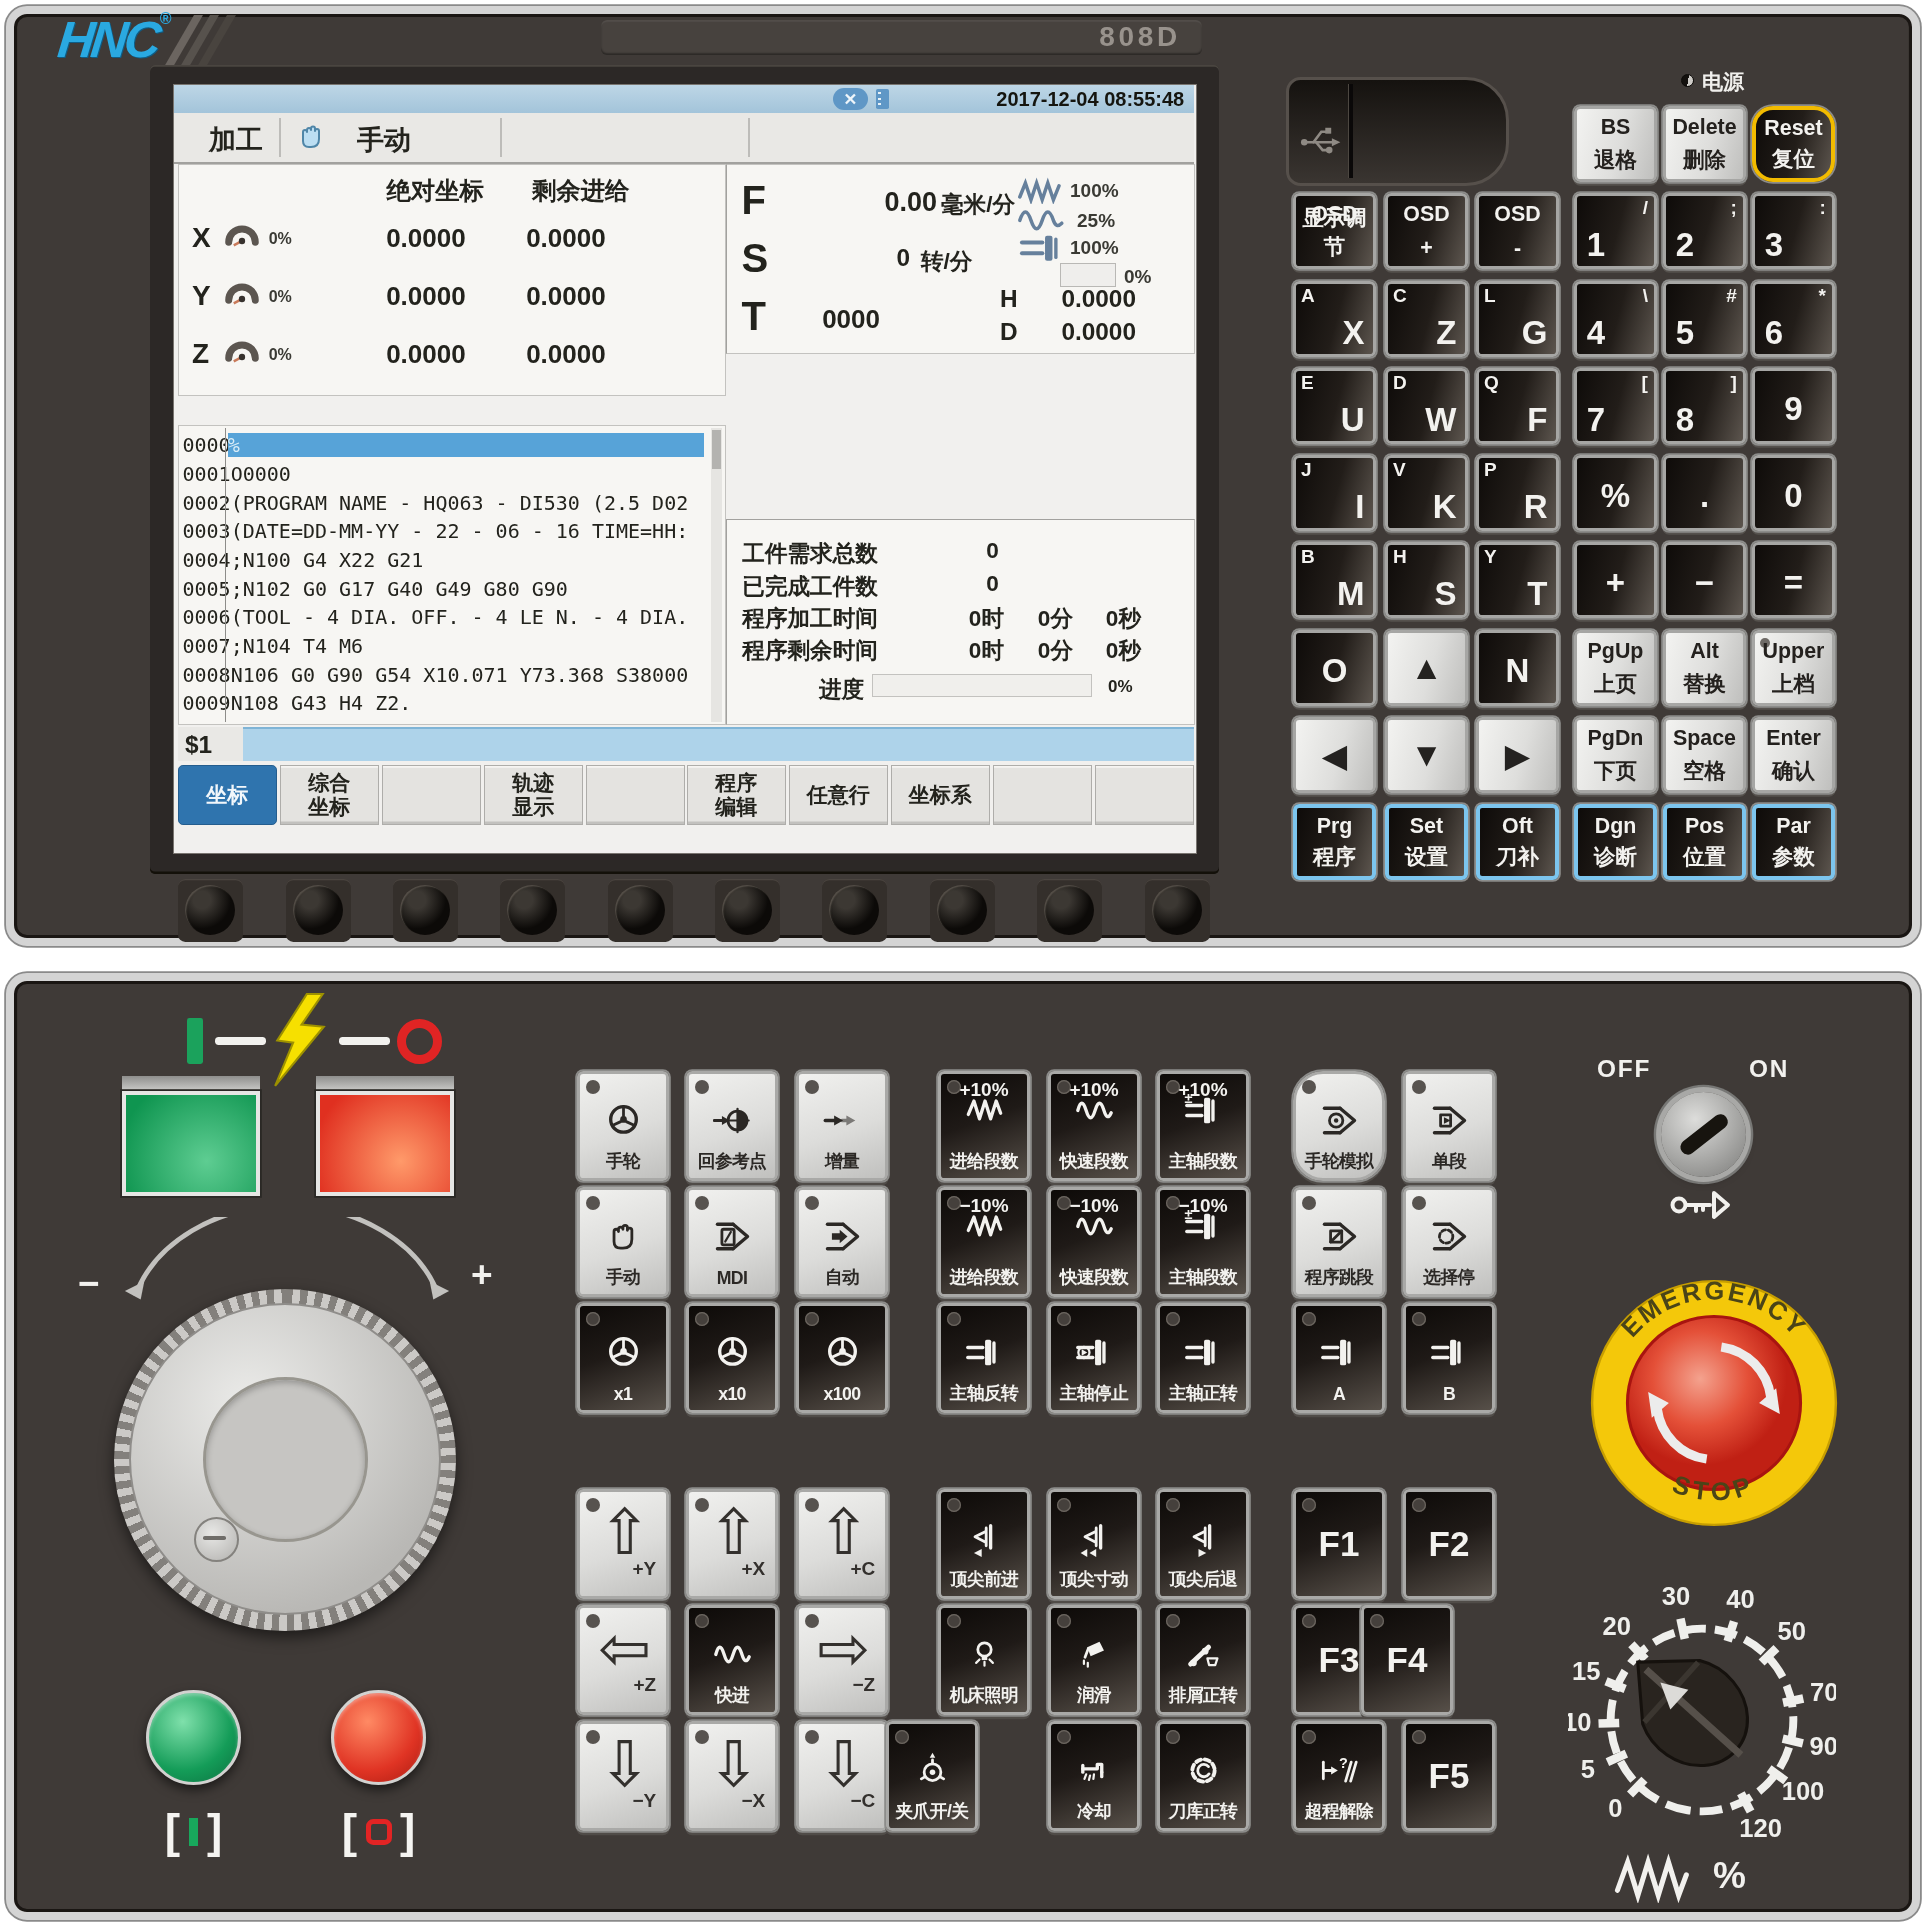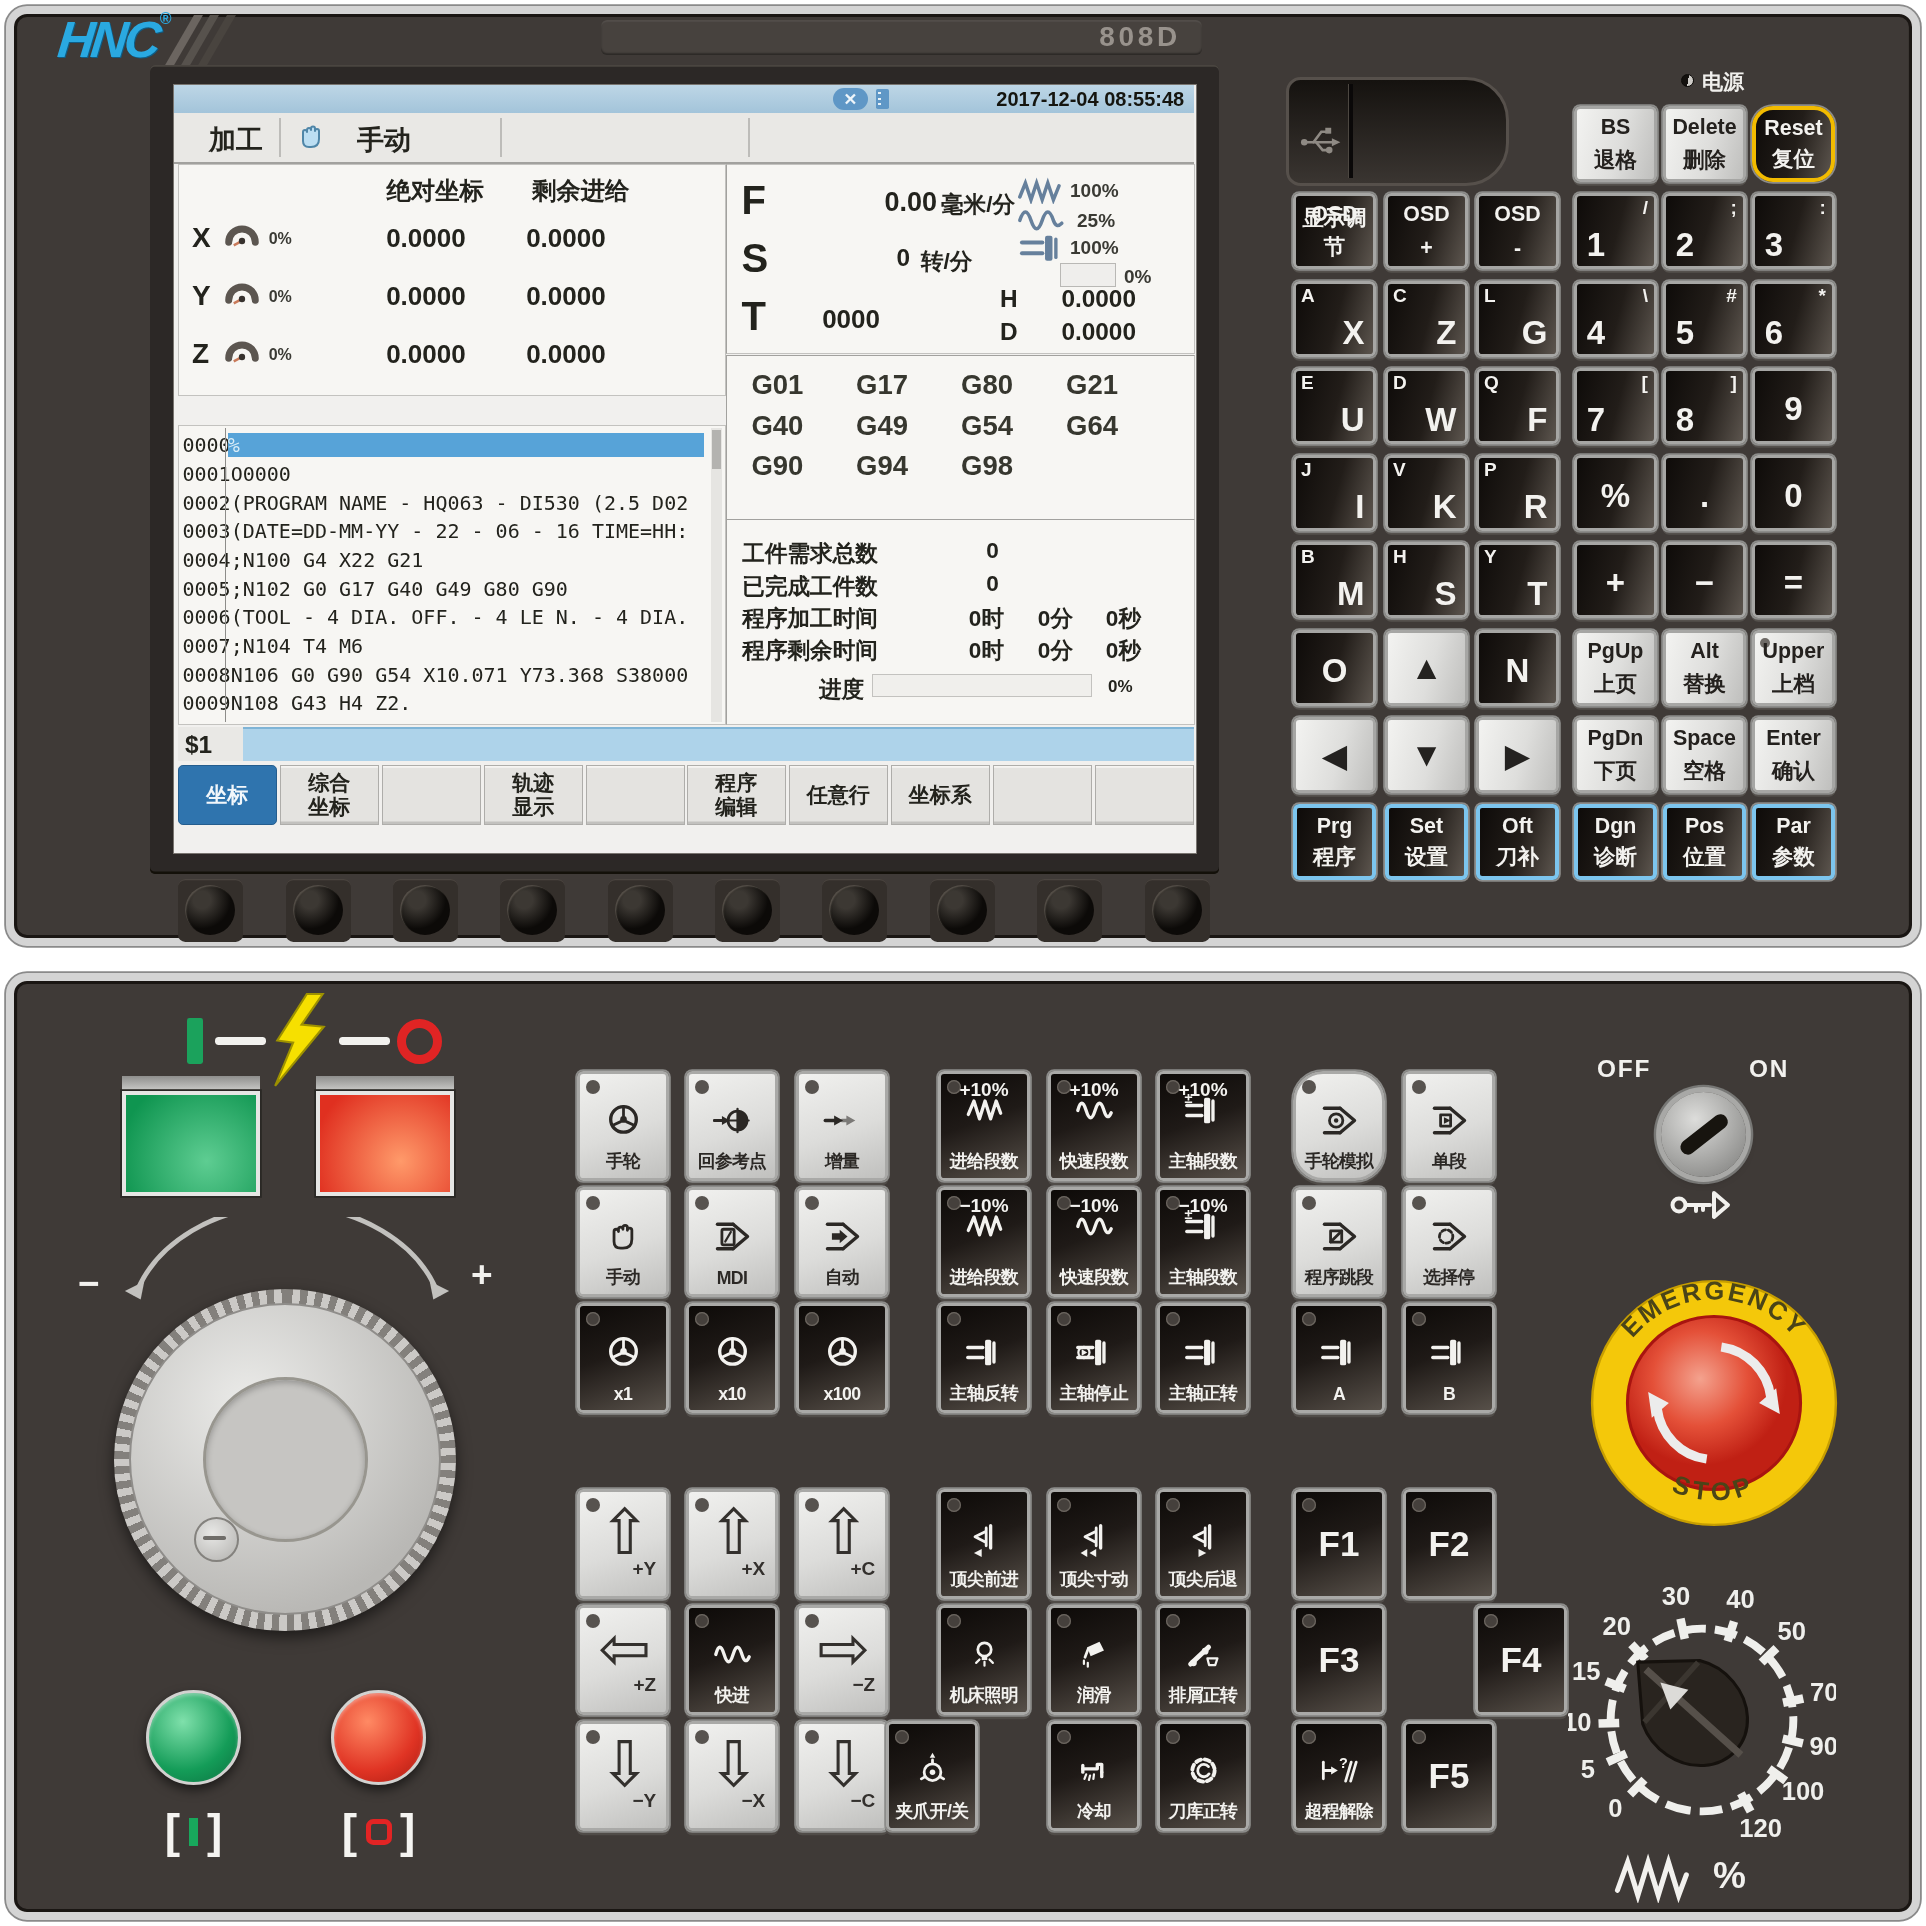--- a/index.html
+++ b/index.html
@@ -293,35 +293,20 @@
       <span class="ovp" style="left:397px;top:101px">0%</span>
 
       <span class="fstL" style="top:129px">T</span>
       <span class="fstV" style="left:55px;width:98px;top:139px;font-size:26px">0000</span>
       <span class="abs" style="left:273px;top:120px;font-size:24.4px;font-weight:bold;color:#23231d">H</span>
       <span class="fstV" style="left:299px;width:110px;top:120px;font-size:24.4px">0.0000</span>
       <span class="abs" style="left:273px;top:153px;font-size:24.4px;font-weight:bold;color:#23231d">D</span>
       <span class="fstV" style="left:299px;width:110px;top:153px;font-size:24.4px">0.0000</span>
     </div>
 
-    <div class="scrbox gbox">
-        <div id="gcodes">
-          <span class="gcell" style="left: 24.4px; top: 13.4px;">G01</span>
-          <span class="gcell" style="left: 129px; top: 13.4px;">G17</span>
-          <span class="gcell" style="left: 234px; top: 13.4px;">G80</span>
-          <span class="gcell" style="left: 339px; top: 13.4px;">G21</span>
-          <span class="gcell" style="left: 24.4px; top: 54px;">G40</span>
-          <span class="gcell" style="left: 129px; top: 54px;">G49</span>
-          <span class="gcell" style="left: 234px; top: 54px;">G54</span>
-          <span class="gcell" style="left: 339px; top: 54px;">G64</span>
-          <span class="gcell" style="left: 24.4px; top: 94px;">G90</span>
-          <span class="gcell" style="left: 129px; top: 94px;">G94</span>
-          <span class="gcell" style="left: 234px; top: 94px;">G98</span>
-        </div>
-      </div>
 
     <div class="scrbox statsbox">
       <div id="stats">
           <div class="strow" style="top: 18.3px;">
             <span class="stlab">工件需求总数</span>
             <span class="stv" style="left:232px;text-align:center">0</span>
           </div>
           <div class="strow" style="top: 51px;">
             <span class="stlab">已完成工件数</span>
             <span class="stv" style="left:232px;text-align:center">0</span>
@@ -1154,21 +1139,21 @@
           <circle cx="38" cy="29" r="6" stroke="none"></circle>
           <path d="M42,42 h18 l-4,12 h-11 z" fill="none" stroke-width="4"></path>
         </svg>
       </span>
       <span class="plabel">排屑正转</span>
     </div>
     <div class="pbtn pd" style="left: 1293px; top: 1605px;">
       <span class="pled"></span>
       <span class="pfkey">F3</span>
     </div>
-    <div class="pbtn pd" style="left: 1475px; top: 1605px;">
+    <div class="pbtn pd" style="left: 1361px; top: 1605px;">
       <span class="pled"></span>
       <span class="pfkey">F4</span>
     </div>
     <div class="pbtn pl" style="left: 577px; top: 1721px;">
       <span class="pled"></span>
       <span class="parrow">⇩</span>
       <span class="ptag">−Y</span>
     </div>
     <div class="pbtn pl" style="left: 686px; top: 1721px;">
       <span class="pled"></span>

